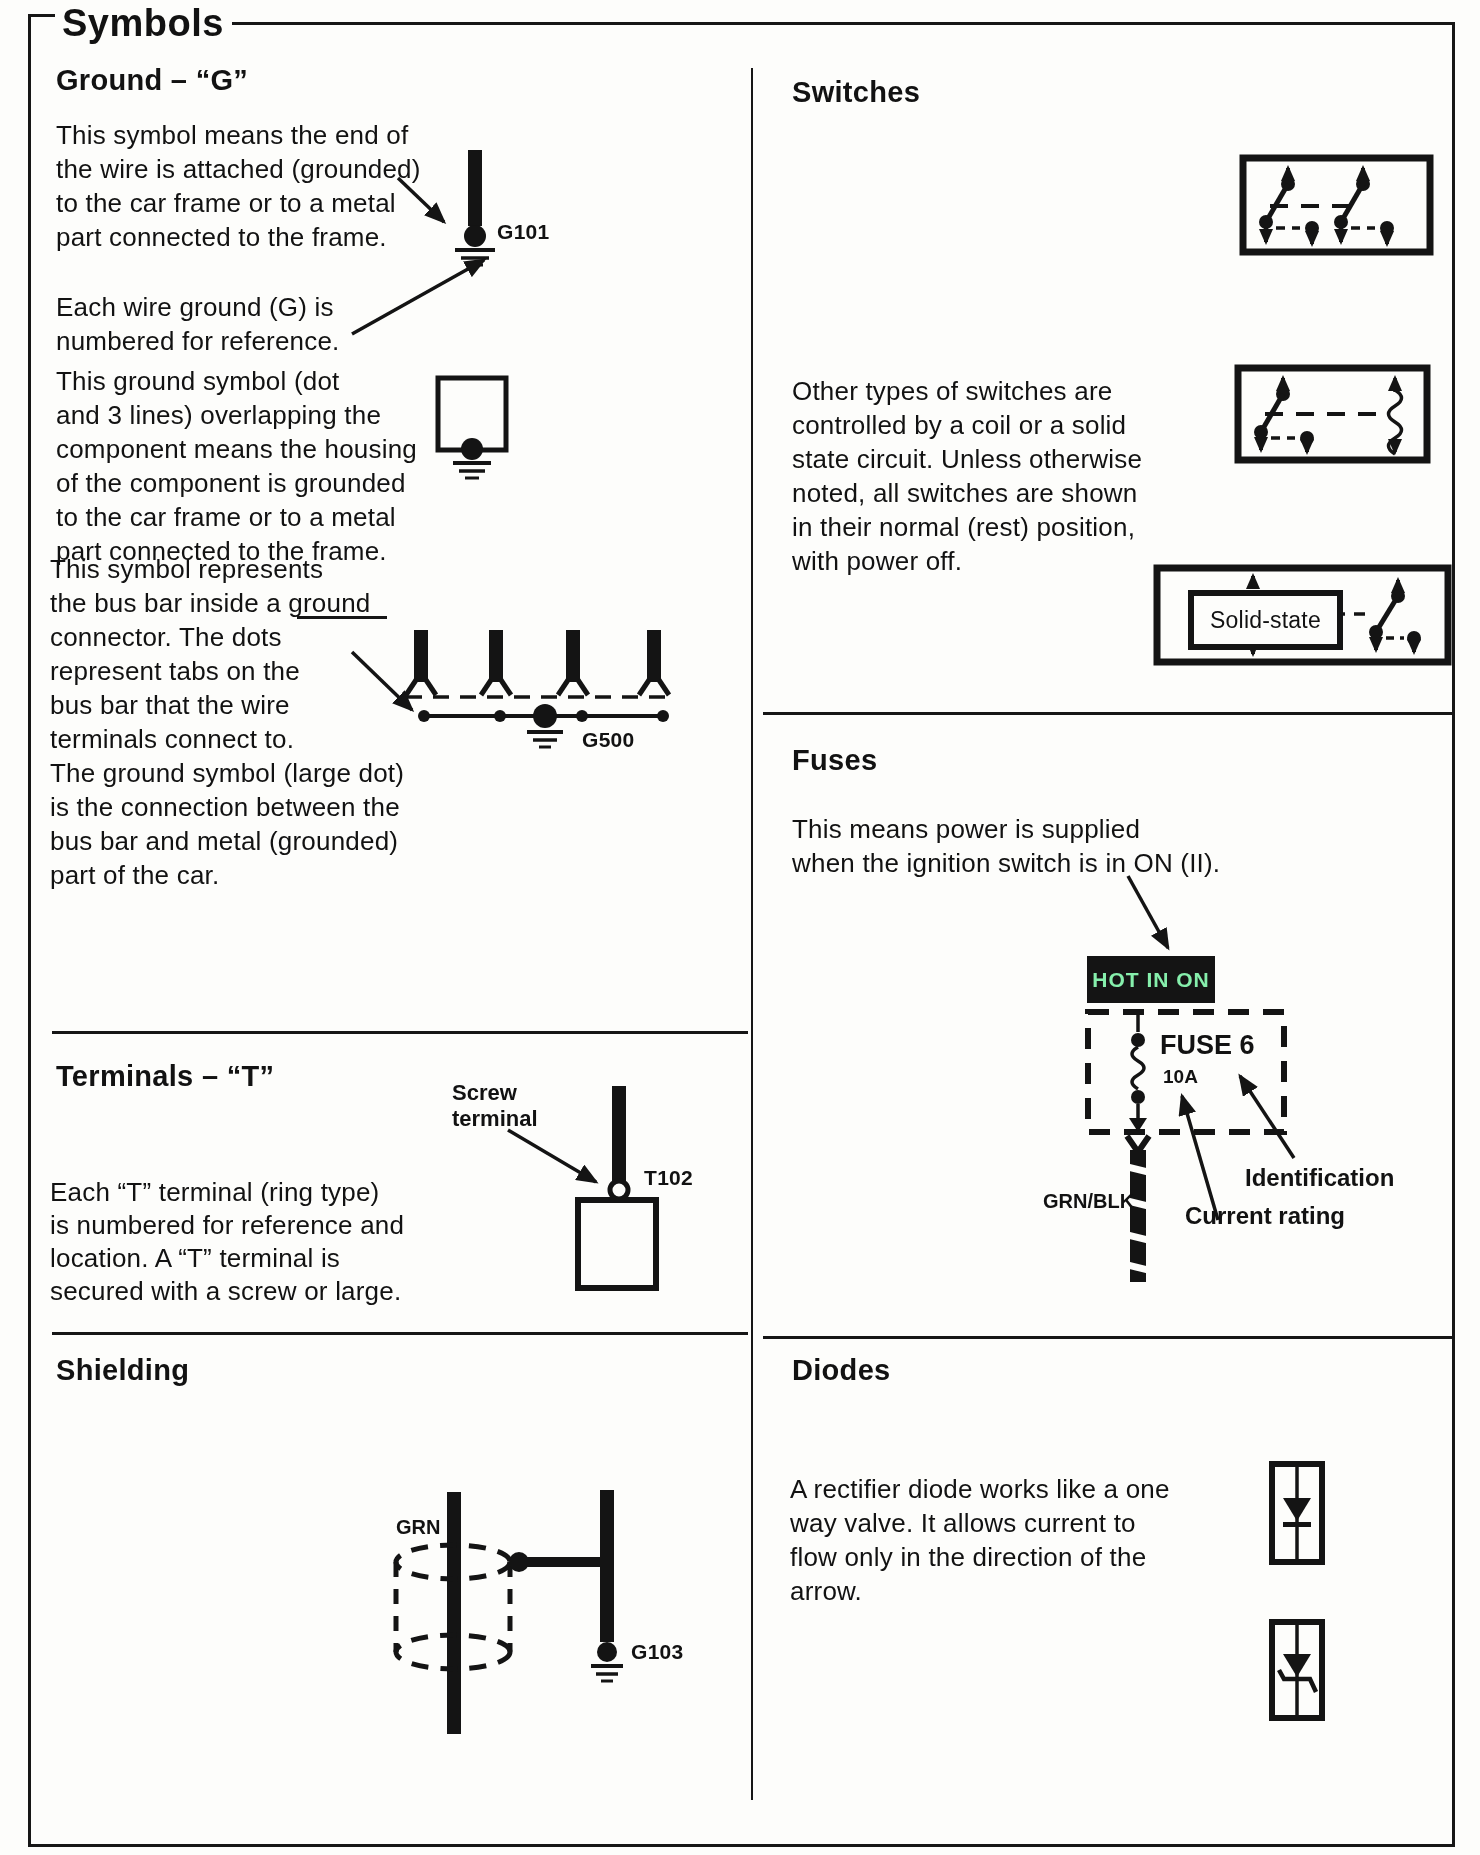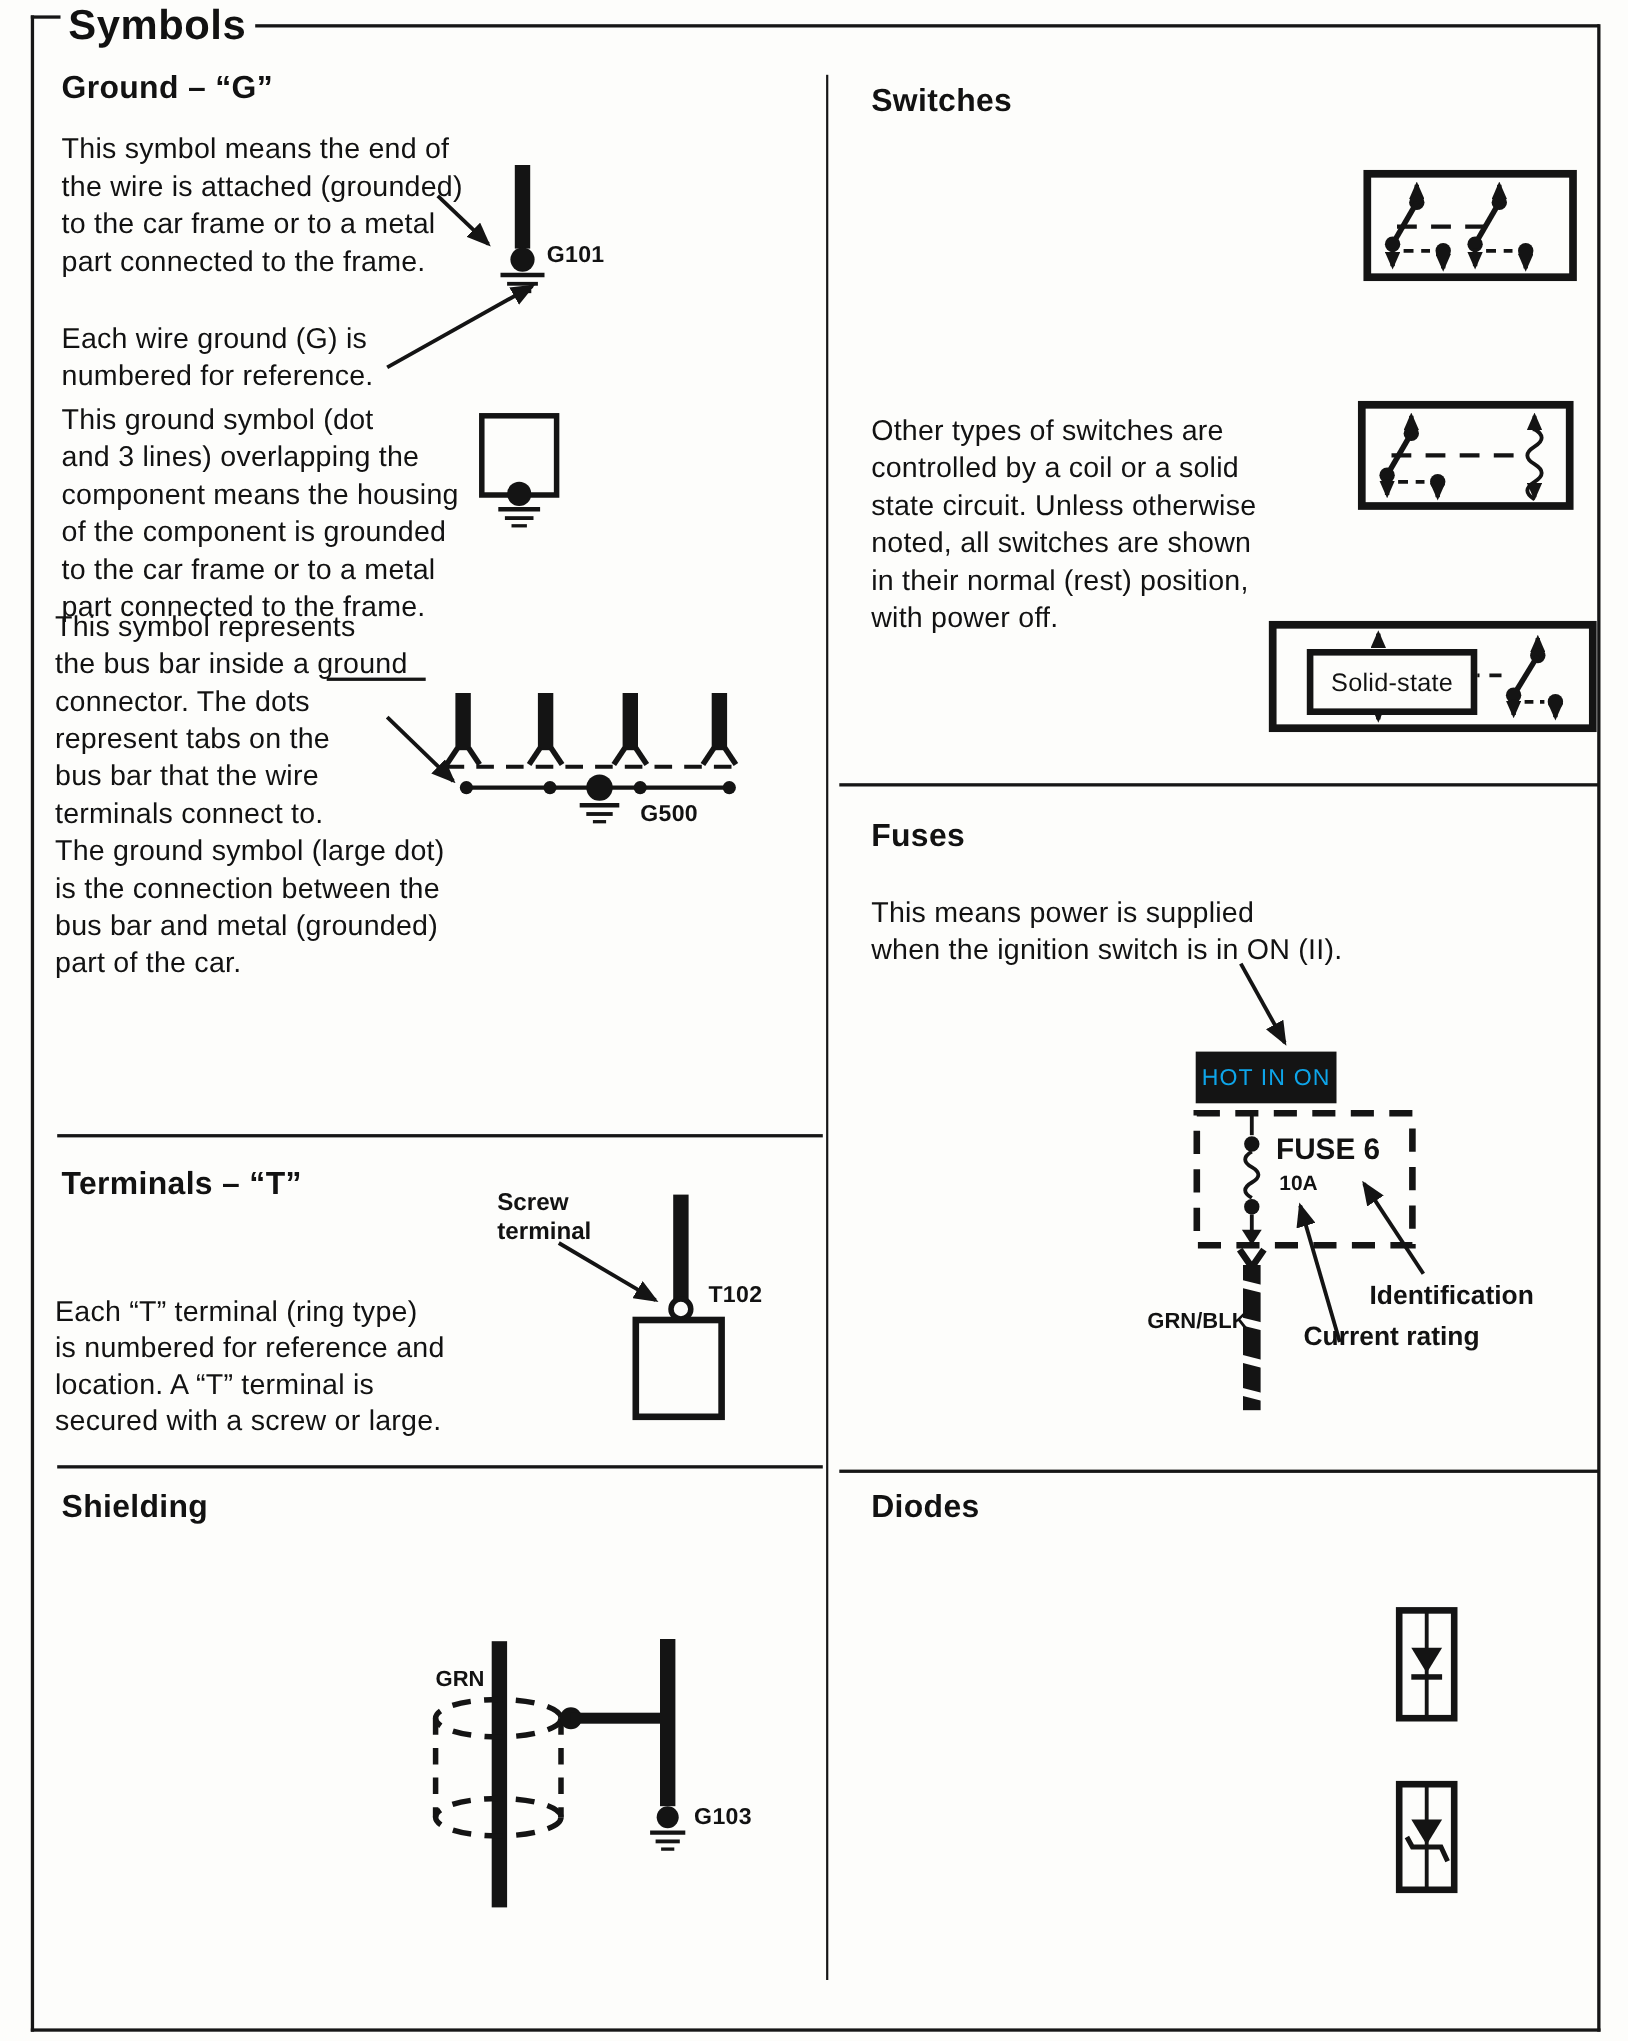--- a/index.html
+++ b/index.html
@@ -13,21 +13,21 @@
   .h1{font-size:38px;font-weight:bold;letter-spacing:.5px;}
   .h2{font-size:29px;font-weight:bold;letter-spacing:.3px;}
   .para{font-size:26px;line-height:34px;white-space:pre-line;letter-spacing:.2px;}
   .para.t{line-height:33px;}
   .lbl{font-weight:bold;font-size:21px;letter-spacing:.3px;}
   .lbl-sm{font-weight:bold;font-size:20px;}
   .lbl-md{font-weight:bold;font-size:24px;}
   .callout{font-weight:bold;font-size:22px;line-height:26px;white-space:pre-line;}
   .hotbox{
     position:absolute;left:1087px;top:956px;width:128px;height:47px;
-    background:#141414;color:#0ea5e9;font-weight:normal;font-size:21px;
+    background:#141414;color:#86efac;font-weight:bold;font-size:21px;
     display:flex;align-items:center;justify-content:center;letter-spacing:1px;
   }
   .solidstate{
     position:absolute;left:1188px;top:590px;width:143px;height:48px;
     border:6px solid #141414;background:#fdfdfb;
     display:flex;align-items:center;justify-content:center;
     font-size:23px;letter-spacing:.2px;
   }
   #gfx{position:absolute;left:0;top:0;z-index:1;}
   .txt{z-index:2;}
@@ -107,20 +107,24 @@
   <div class="hotbox txt">
       <span>HOT IN ON</span>
     </div>
   <div class="abs txt" style="left:1160px;top:1030px;font-weight:bold;font-size:27px;">FUSE 6</div>
   <div class="abs txt" style="left:1163px;top:1066px;font-weight:bold;font-size:19px;">10A</div>
   <div class="abs txt lbl-sm" style="left:1043px;top:1190px;">GRN/BLK</div>
   <div class="abs txt lbl-md" style="left:1245px;top:1164px;">Identification</div>
   <div class="abs txt lbl-md" style="left:1185px;top:1186px;margin-top:16px;">Current rating</div>
 
   <div class="abs txt h2" style="left:792px;top:1354px;">Diodes</div>
+  <div class="abs txt para" style="left:790px;top:1472px;width:450px;">A rectifier diode works like a one
+way valve. It allows current to
+flow only in the direction of the
+arrow.</div>
 
   <svg id="gfx" width="1480" height="1855" viewBox="0 0 1480 1855">
     <defs>
       <marker id="ah" markerUnits="userSpaceOnUse" markerWidth="22" markerHeight="18" refX="19" refY="9" orient="auto">
         <path d="M0,0 L22,9 L0,18 Z" fill="#141414"></path>
       </marker>
       <marker id="ahs" markerUnits="userSpaceOnUse" markerWidth="16" markerHeight="14" refX="13" refY="7" orient="auto">
         <path d="M0,0 L16,7 L0,14 Z" fill="#141414"></path>
       </marker>
     </defs>

